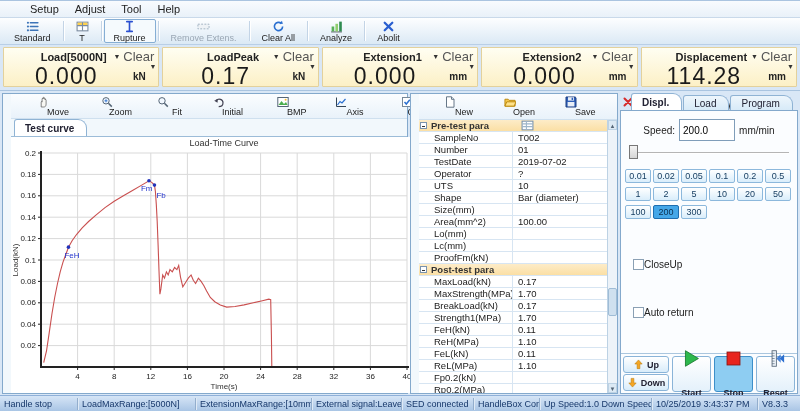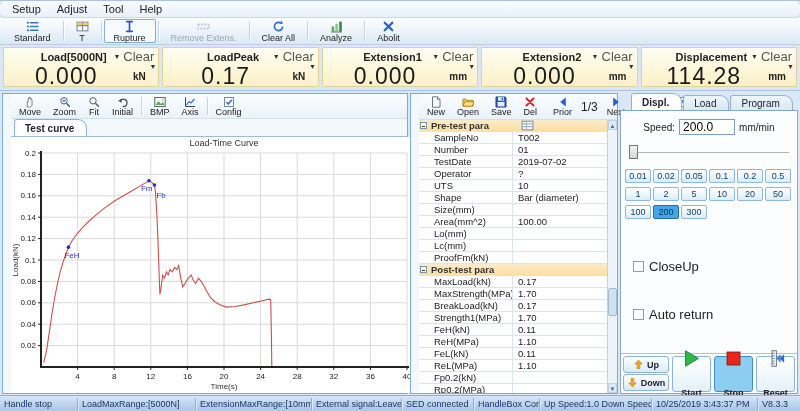--- a/index.html
+++ b/index.html
@@ -1,21 +1,21 @@
 <!DOCTYPE html>
 <html><head>
 <meta charset="utf-8">
 <style>
   * { box-sizing: border-box; margin:0; padding:0; }
   html,body { width:800px; height:411px; overflow:hidden; }
   body { font-family:"Liberation Sans", sans-serif; background:#d9e7f6; -webkit-font-smoothing:antialiased; }
   .window { position:relative; width:800px; height:411px; background:#d9e7f6; border-top:1px solid #aac4e0; }
 
   
-  .menubar { height:17px; background:linear-gradient(#f8fbfe,#e9f1f9); border-bottom:1px solid #c9d9ea; display:flex; align-items:center; padding-left:4px;border-radius:6px; }
+  .menubar { height:17px; background:linear-gradient(#f8fbfe,#e9f1f9); border-bottom:1px solid #c9d9ea; display:flex; align-items:center; padding-left:22px; }
   .menu-item { font-size:11px; color:#222; padding:1px 8px; cursor:default; }
 
   
   .toolbar { height:27px; background:linear-gradient(#fdfeff,#dbe9f5); border-bottom:1px solid #b9cfe6; display:flex; align-items:stretch; padding-left:4px; }
   .tbtn { display:flex; flex-direction:column; align-items:center; justify-content:center; padding:1px 9px; margin:1px 0; border:1px solid transparent; border-radius:2px; }
   .tbtn.active { background:#f5fafd; border-color:#86aed4; }
   .tbtn.disabled .tlabel { color:#9aa7b4; }
   .tico { height:13px; display:flex; align-items:center; }
   .tico svg { width:13px; height:13px; display:block; }
   .tlabel { font-size:9px; color:#222; line-height:10px; white-space:nowrap; }
@@ -38,21 +38,21 @@
   .panel { background:#fff; border:1px solid #84a9cc;padding-left:8px; }
   .panel.left  { width:406px; display:flex; flex-direction:column; background:#f2f8fc; }
   .panel.mid   { width:208px; display:flex; flex-direction:column; background:#f2f8fc; }
   .panel.right { flex:1; border:none; background:transparent; position:relative; }
 
   
   .minitools { height:26px; display:flex; align-items:stretch; padding-left:2px; border-bottom:1px solid #cfe0ef; background:linear-gradient(#fbfdff,#e9f2fa); }
   .mbtn { display:flex; flex-direction:column; align-items:center; justify-content:center; padding:0 6px; }
   .mbtn .tico { height:12px; }
   .mbtn .tico svg { width:12px; height:12px; }
-  .mbtn .tlabel { font-size:9px; color:#222; line-height:9px; }
+  .mbtn .tlabel { font-size:9px; color:#222; line-height:9px;margin-left:28px; }
   .pageind { display:flex; align-items:center; font-size:12px; color:#222; padding:0 3px; }
 
   
   .tabs { height:17px; display:flex; align-items:flex-end; padding-left:3px; gap:1px; }
   .tab { font-size:10px; color:#223; padding:1px 12px 1px 10px; border:1px solid #8fb3d4; border-bottom:none; border-radius:3px 9px 0 0; background:linear-gradient(#eef6fc,#d7eaf8); height:15px; line-height:13px; white-space:nowrap; }
   .tab.active { background:#fff; font-weight:bold; height:17px; line-height:15px; }
 
   
   .chartwrap { flex:1; background:#fff; border-top:1px solid #9cbcd8; }
   .chartwrap svg { display:block; }
@@ -69,28 +69,28 @@
   .colbox { position:absolute; left:1px; top:2px; width:7px; height:7px; border:1px solid #7a93ad; background:#fff; }
   .colbox i { position:absolute; left:1px; top:2.5px; width:3px; height:1px; background:#333; }
   .vscroll { position:absolute; right:0; top:0; bottom:0; width:10px; background:#edf3f9; border-left:1px solid #bdd2e4; font-size:6px; color:#567; text-align:center; }
   .vs-up,.vs-dn { position:absolute; left:0; right:0; height:10px; line-height:10px; background:#dce9f4; border:1px solid #bdd2e4; }
   .vs-up { top:0; } .vs-dn { bottom:0; }
   .vs-thumb { position:absolute; left:0; width:9px; top:168px; height:28px; background:#cfe0ef; border:1px solid #9fbcd6; border-radius:2px; }
 
   
   .ctrl-content { position:absolute; left:0; right:0; top:17px; bottom:0; background:#fbfdff; border:1px solid #84a9cc; }
   .speedrow { position:absolute; left:0; right:0; top:8px; display:flex; align-items:center; justify-content:center; gap:4px; font-size:10px; color:#222; }
-  .speedrow input { width:56px; height:16px; border:1px solid #7f9db9; font-size:12px; padding:0 3px; font-family:"Liberation Sans",sans-serif; }
+  .speedrow input { width:56px; height:22px; border:1px solid #7f9db9; font-size:10px; padding:0 3px; font-family:"Liberation Sans",sans-serif; }
   .slider { position:absolute; left:8px; right:8px; top:34px; height:14px; }
   .slider-track { position:absolute; left:0; right:0; top:7px; height:2px; background:#b5b5b5; border-bottom:1px solid #fff; }
   .slider-thumb { position:absolute; left:0; top:0; width:9px; height:14px; background:linear-gradient(#f4f4f4,#d6d6d6); border:1px solid #777; }
   .speedgrid { position:absolute; left:4px; top:58px; width:168px; display:flex; flex-wrap:wrap; gap:4px 2px; }
   .sbtn { width:26px; height:14px; font-size:9px; color:#123a5e; display:flex; align-items:center; justify-content:center; border:1px solid #8cb8dc; border-radius:2px; background:linear-gradient(#ffffff,#d9edfb); }
   .sbtn.sel { background:#45a7e8; border-color:#1e6eb0; color:#0b3050; }
-  .chk { position:absolute; left:12px; display:flex; align-items:center; gap:5px; font-size:13px; color:#222; }
+  .chk { position:absolute; left:12px; display:flex; align-items:center; font-size:10px; color:#222; }
   .chk .box { width:11px; height:11px; background:#fff; border:1px solid #8aa0b4; }
   .bottombar { position:absolute; left:0; right:0; bottom:0; height:40px; border-top:1px solid #aac6de; display:flex; align-items:center; padding:0 2px; gap:3px; }
   .updown { display:flex; flex-direction:column; gap:1px; }
   .udbtn { width:46px; height:17px; display:flex; align-items:center; justify-content:center; gap:3px; font-size:9px; font-weight:bold; color:#223; border:1px solid #8ab4d8; border-radius:3px; background:linear-gradient(#ffffff,#d8ecfa); }
   .udbtn svg { width:11px; height:11px; }
   .bigbtn { width:39px; height:36px; display:flex; flex-direction:column; align-items:center; justify-content:center; border:1px solid #8ab4d8; border-radius:3px; background:linear-gradient(#ffffff,#e4f1fb); }
   .bigbtn svg { width:19px; height:19px; }
   .bigbtn .blabel { font-size:9px; font-weight:bold; color:#223; line-height:10px;margin-top:16px; }
   .bigbtn.pressed { background:#8ecdf2; border-color:#3d8fc9; }
 

